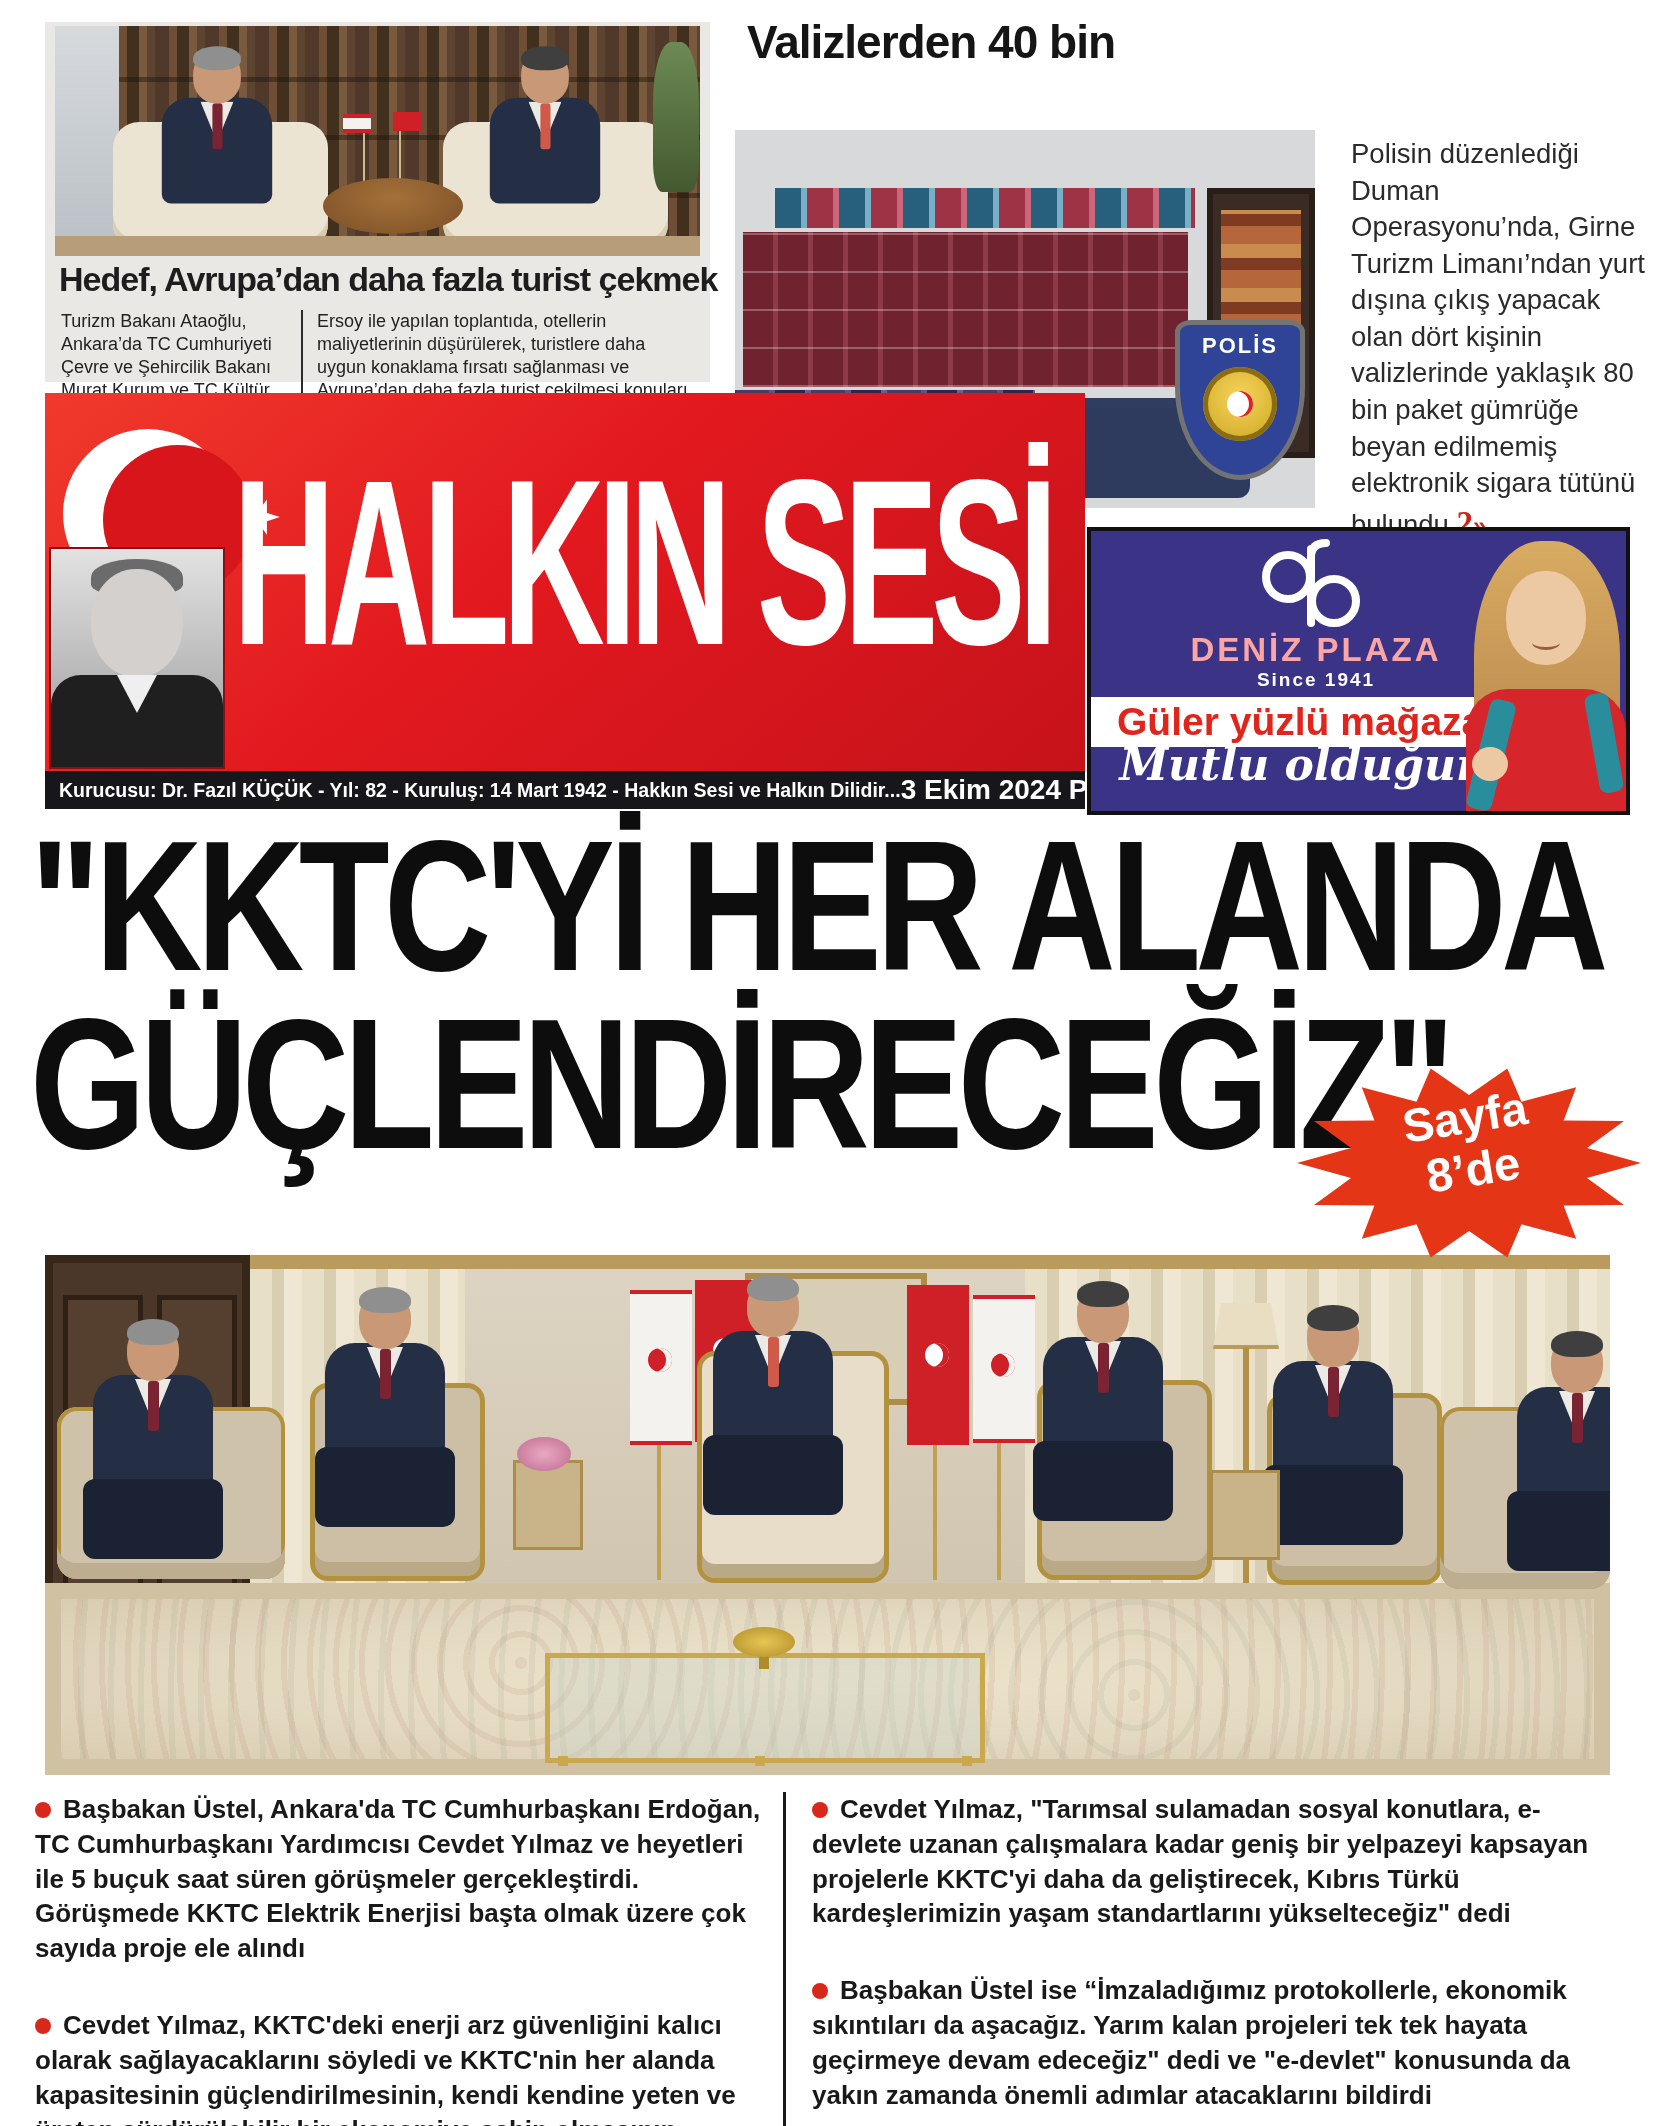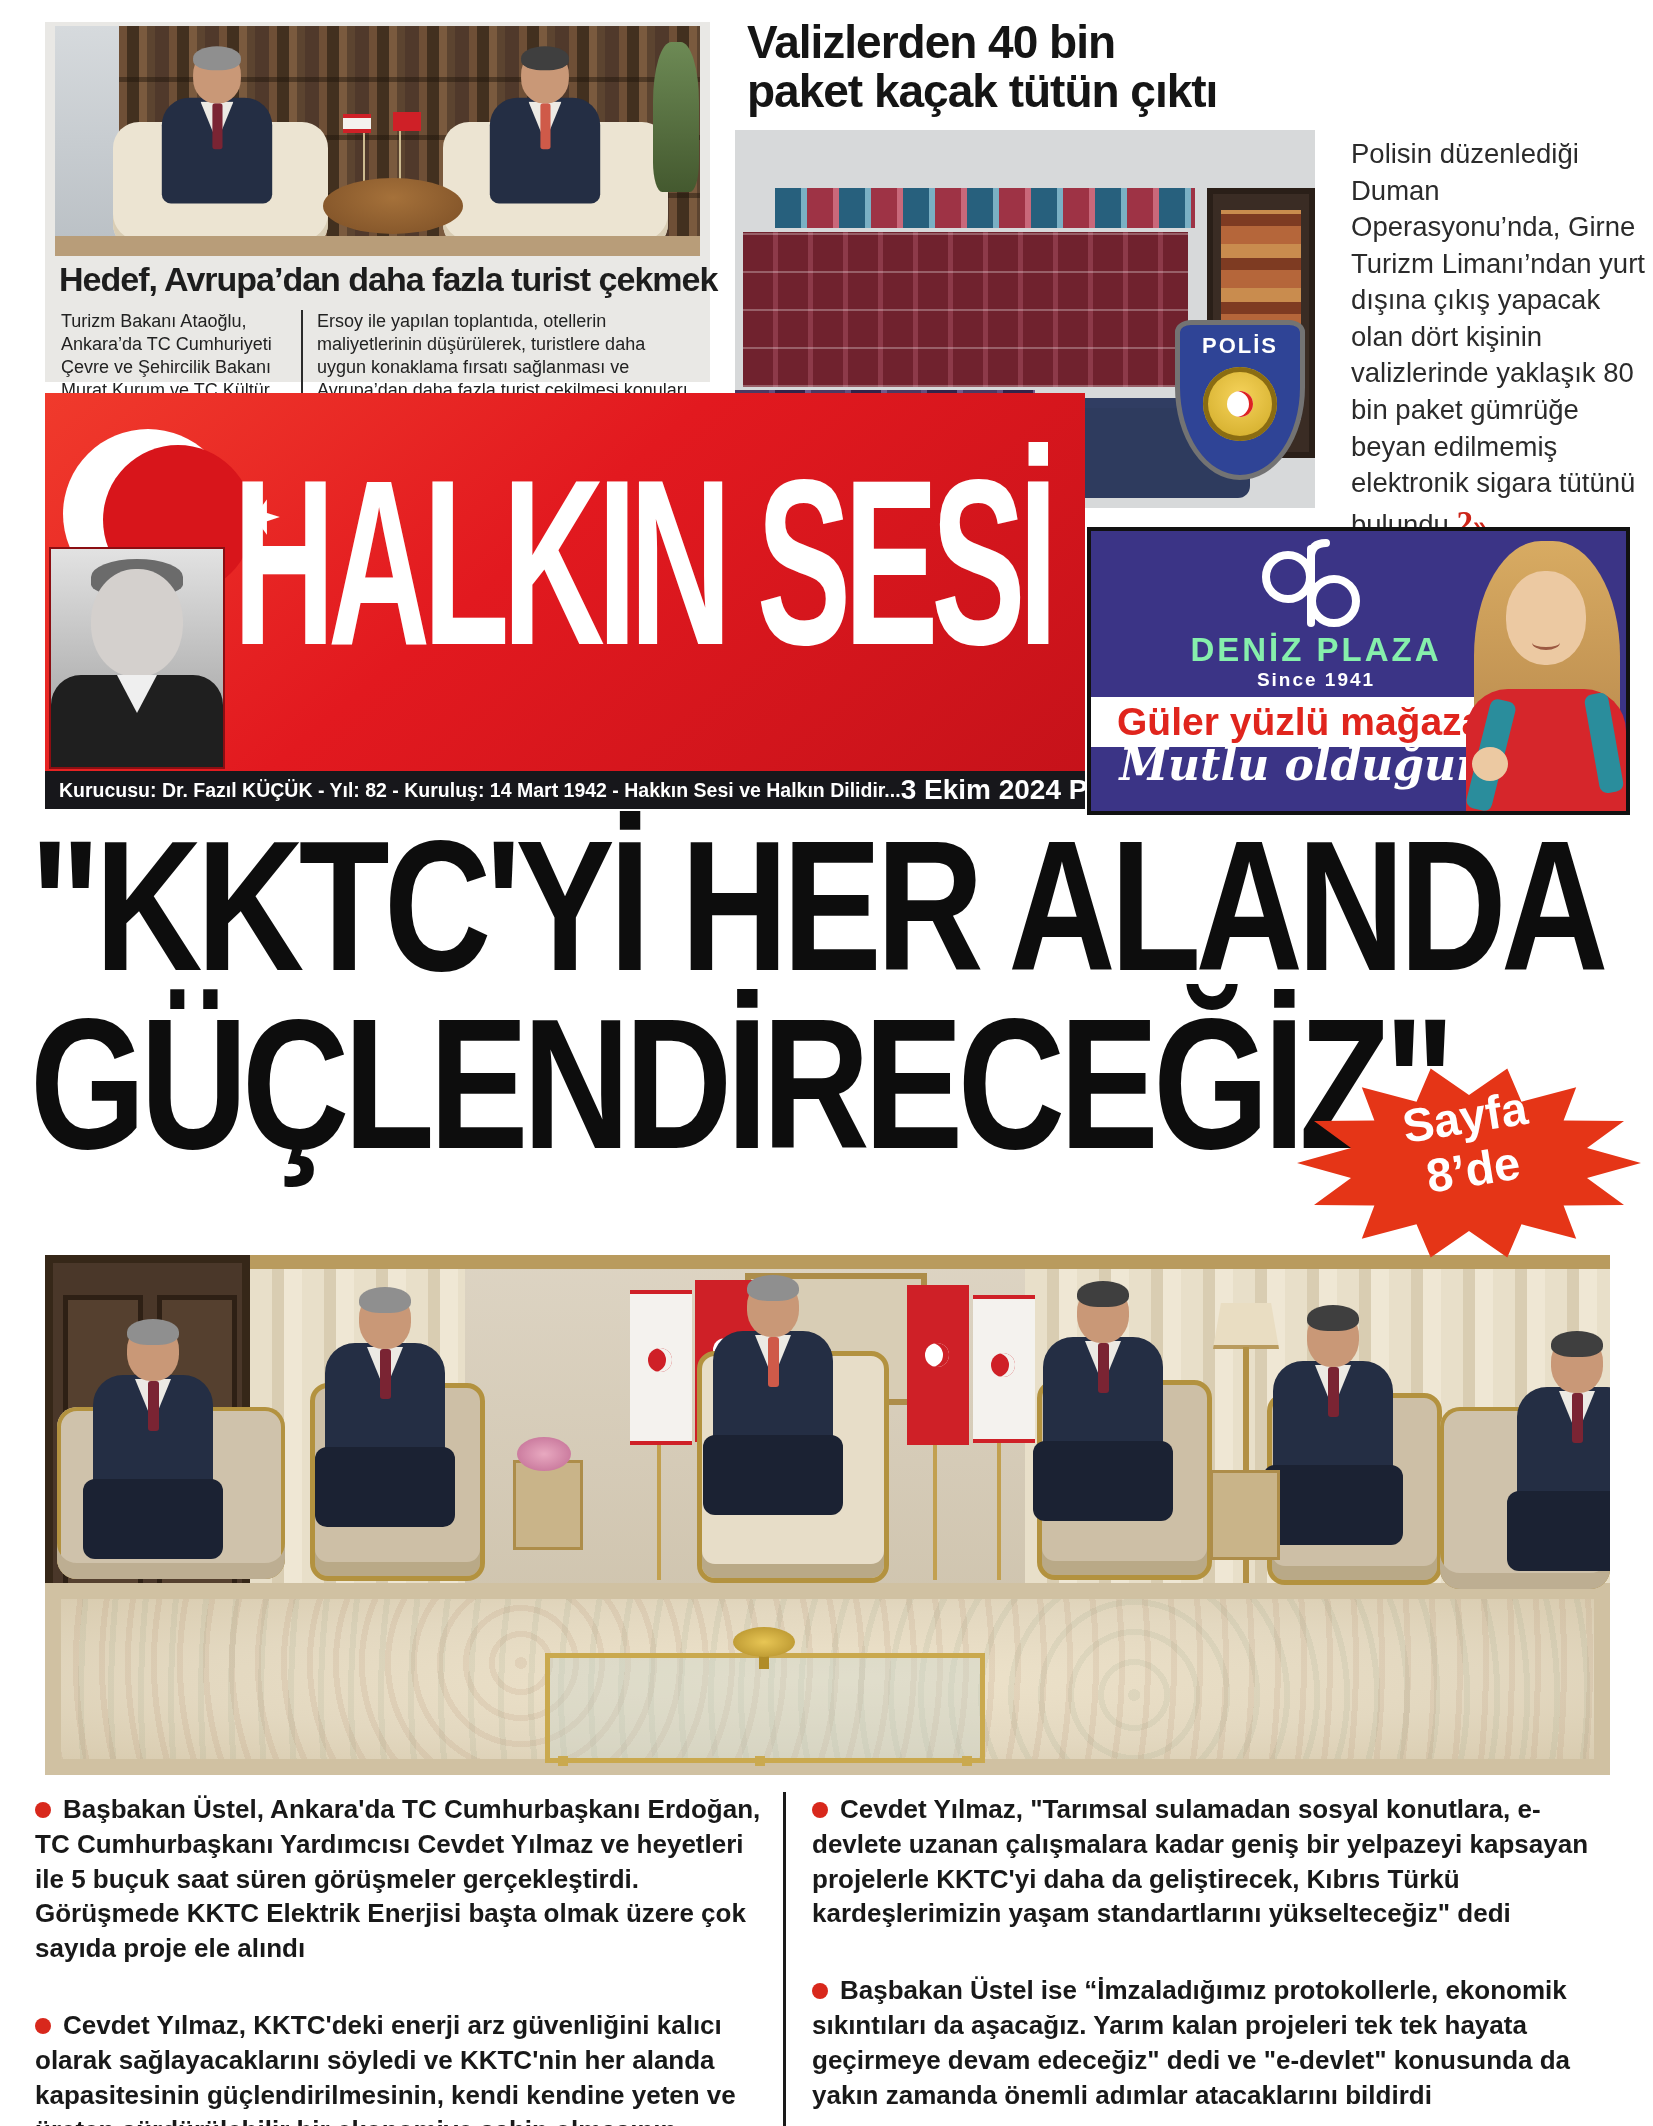--- a/index.html
+++ b/index.html
@@ -85,21 +85,21 @@
 
   
   .infobar{position:absolute;left:45px;top:771px;width:1040px;height:38px;background:#17171b;
            display:flex;align-items:center;justify-content:space-between;padding:16px 14px;box-sizing:border-box;}
   .info-left{color:#fff;font-weight:700;font-size:19.5px;white-space:nowrap;}
   .info-right{color:#fff;font-weight:800;font-size:28px;white-space:nowrap;}
 
   
   .ad{position:absolute;left:1087px;top:527px;width:543px;height:288px;box-sizing:border-box;
       border:4px solid #111;background:#3b3486;overflow:hidden;}
-  .ad-brand{position:absolute;left:30px;top:100px;width:390px;text-align:center;color:#86efac;
+  .ad-brand{position:absolute;left:30px;top:100px;width:390px;text-align:center;color:#fca5a5;
             font-weight:800;font-size:33px;letter-spacing:3px;white-space:nowrap;}
   .ad-since{position:absolute;left:30px;top:138px;width:390px;text-align:center;color:#fff;font-weight:700;font-size:19px;letter-spacing:2px;}
   .ad-band{position:absolute;left:0;top:166px;width:462px;height:50px;background:#fff;z-index:1;
            clip-path:polygon(0 0,100% 0,94% 100%,0 100%);}
   .ad-band span{display:block;padding-left:26px;line-height:50px;color:#e0251d;font-weight:800;font-size:39px;white-space:nowrap;}
   .ad-script{position:absolute;left:10px;width:420px;text-align:center;color:#fff;
              font-family:"DejaVu Serif",serif;font-style:italic;font-weight:700;}
   .girl{position:absolute;right:0;top:0;width:160px;height:280px;z-index:2;}
   .g-hair{position:absolute;left:8px;top:10px;width:146px;height:250px;border-radius:46% 46% 30% 30%;
           background:linear-gradient(180deg,#d8ab62,#b5854a);}
@@ -199,21 +199,20 @@
         <span class="pageref">
           <span class="num">9</span><span class="arr">»</span>
         </span>
       </div>
     </div>
   </div>
 
   <div class="art-tr">
     <div class="tr-head">
       <span>Valizlerden 40 bin</span><br>
-      <span>paket kaçak tütün çıktı</span>
     </div>
     <div class="tr-photo">
       <div class="packs-blue"></div>
       <div class="packs-main"></div>
       <div class="packs-purple"></div>
       <div class="suitcase"></div>
       <div class="case-right"></div>
       <div class="case-right-packs"></div>
       <div class="badge">
         <div class="badge-txt">POLİS</div>

